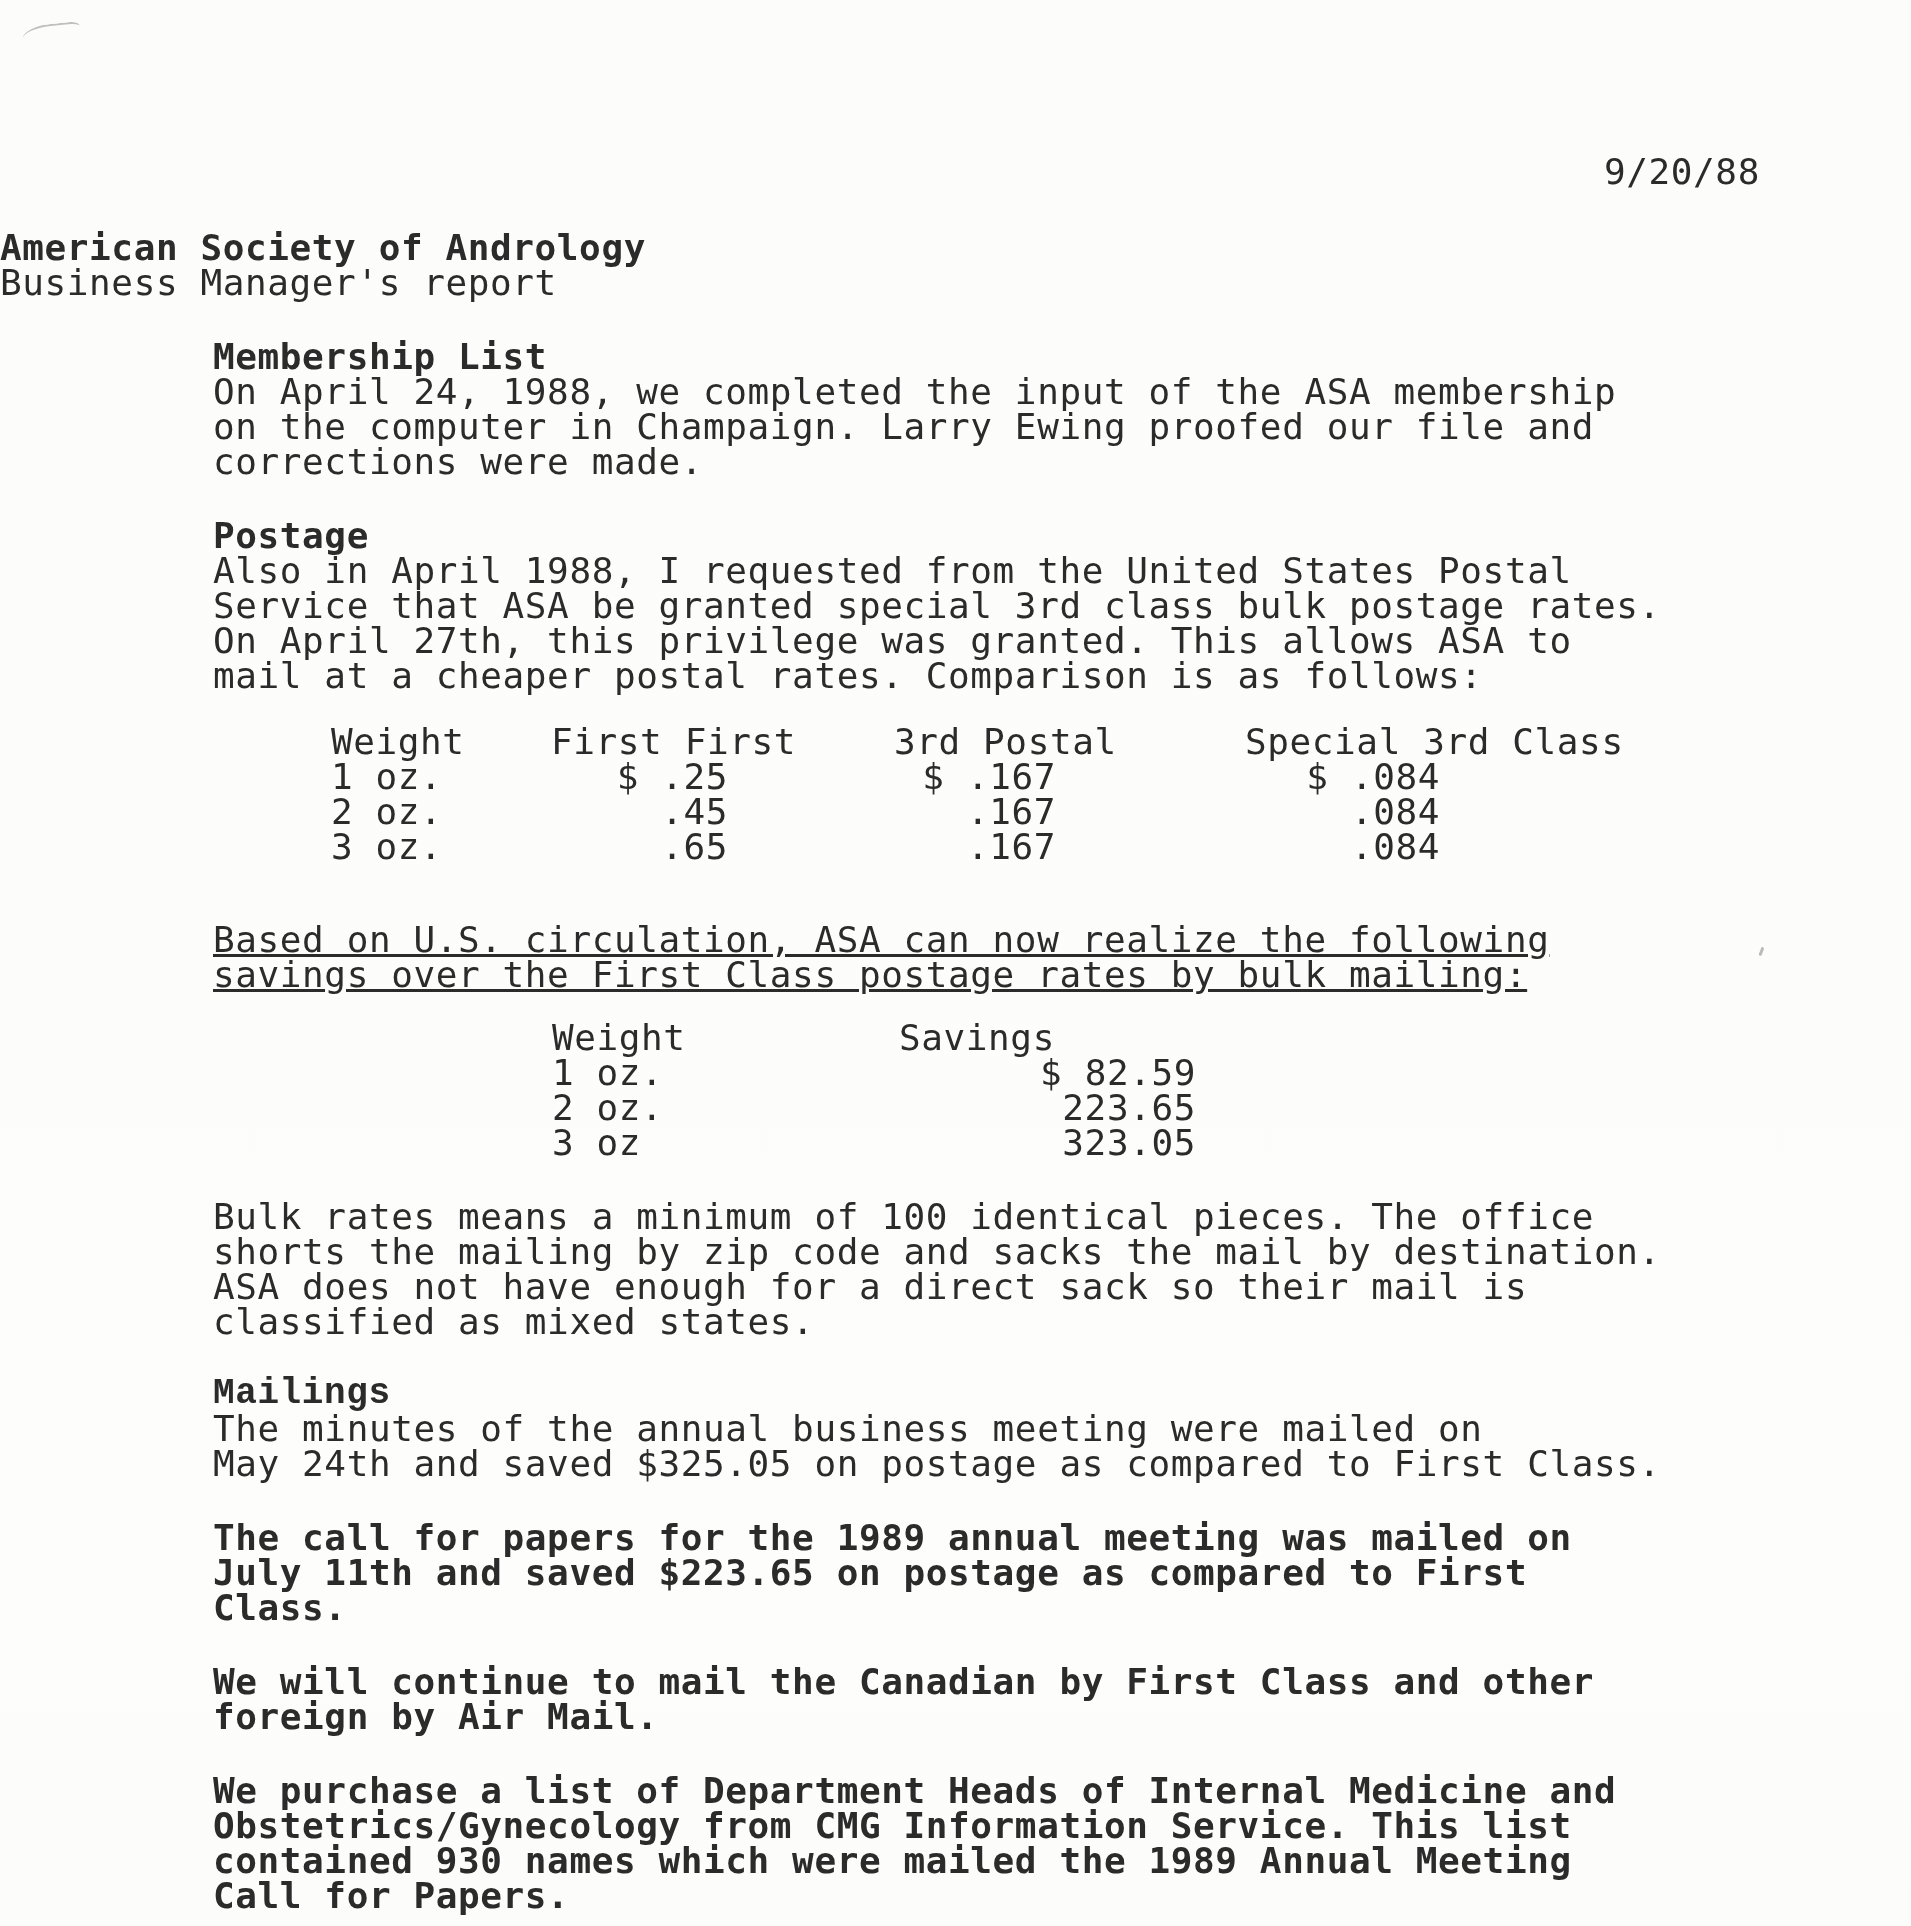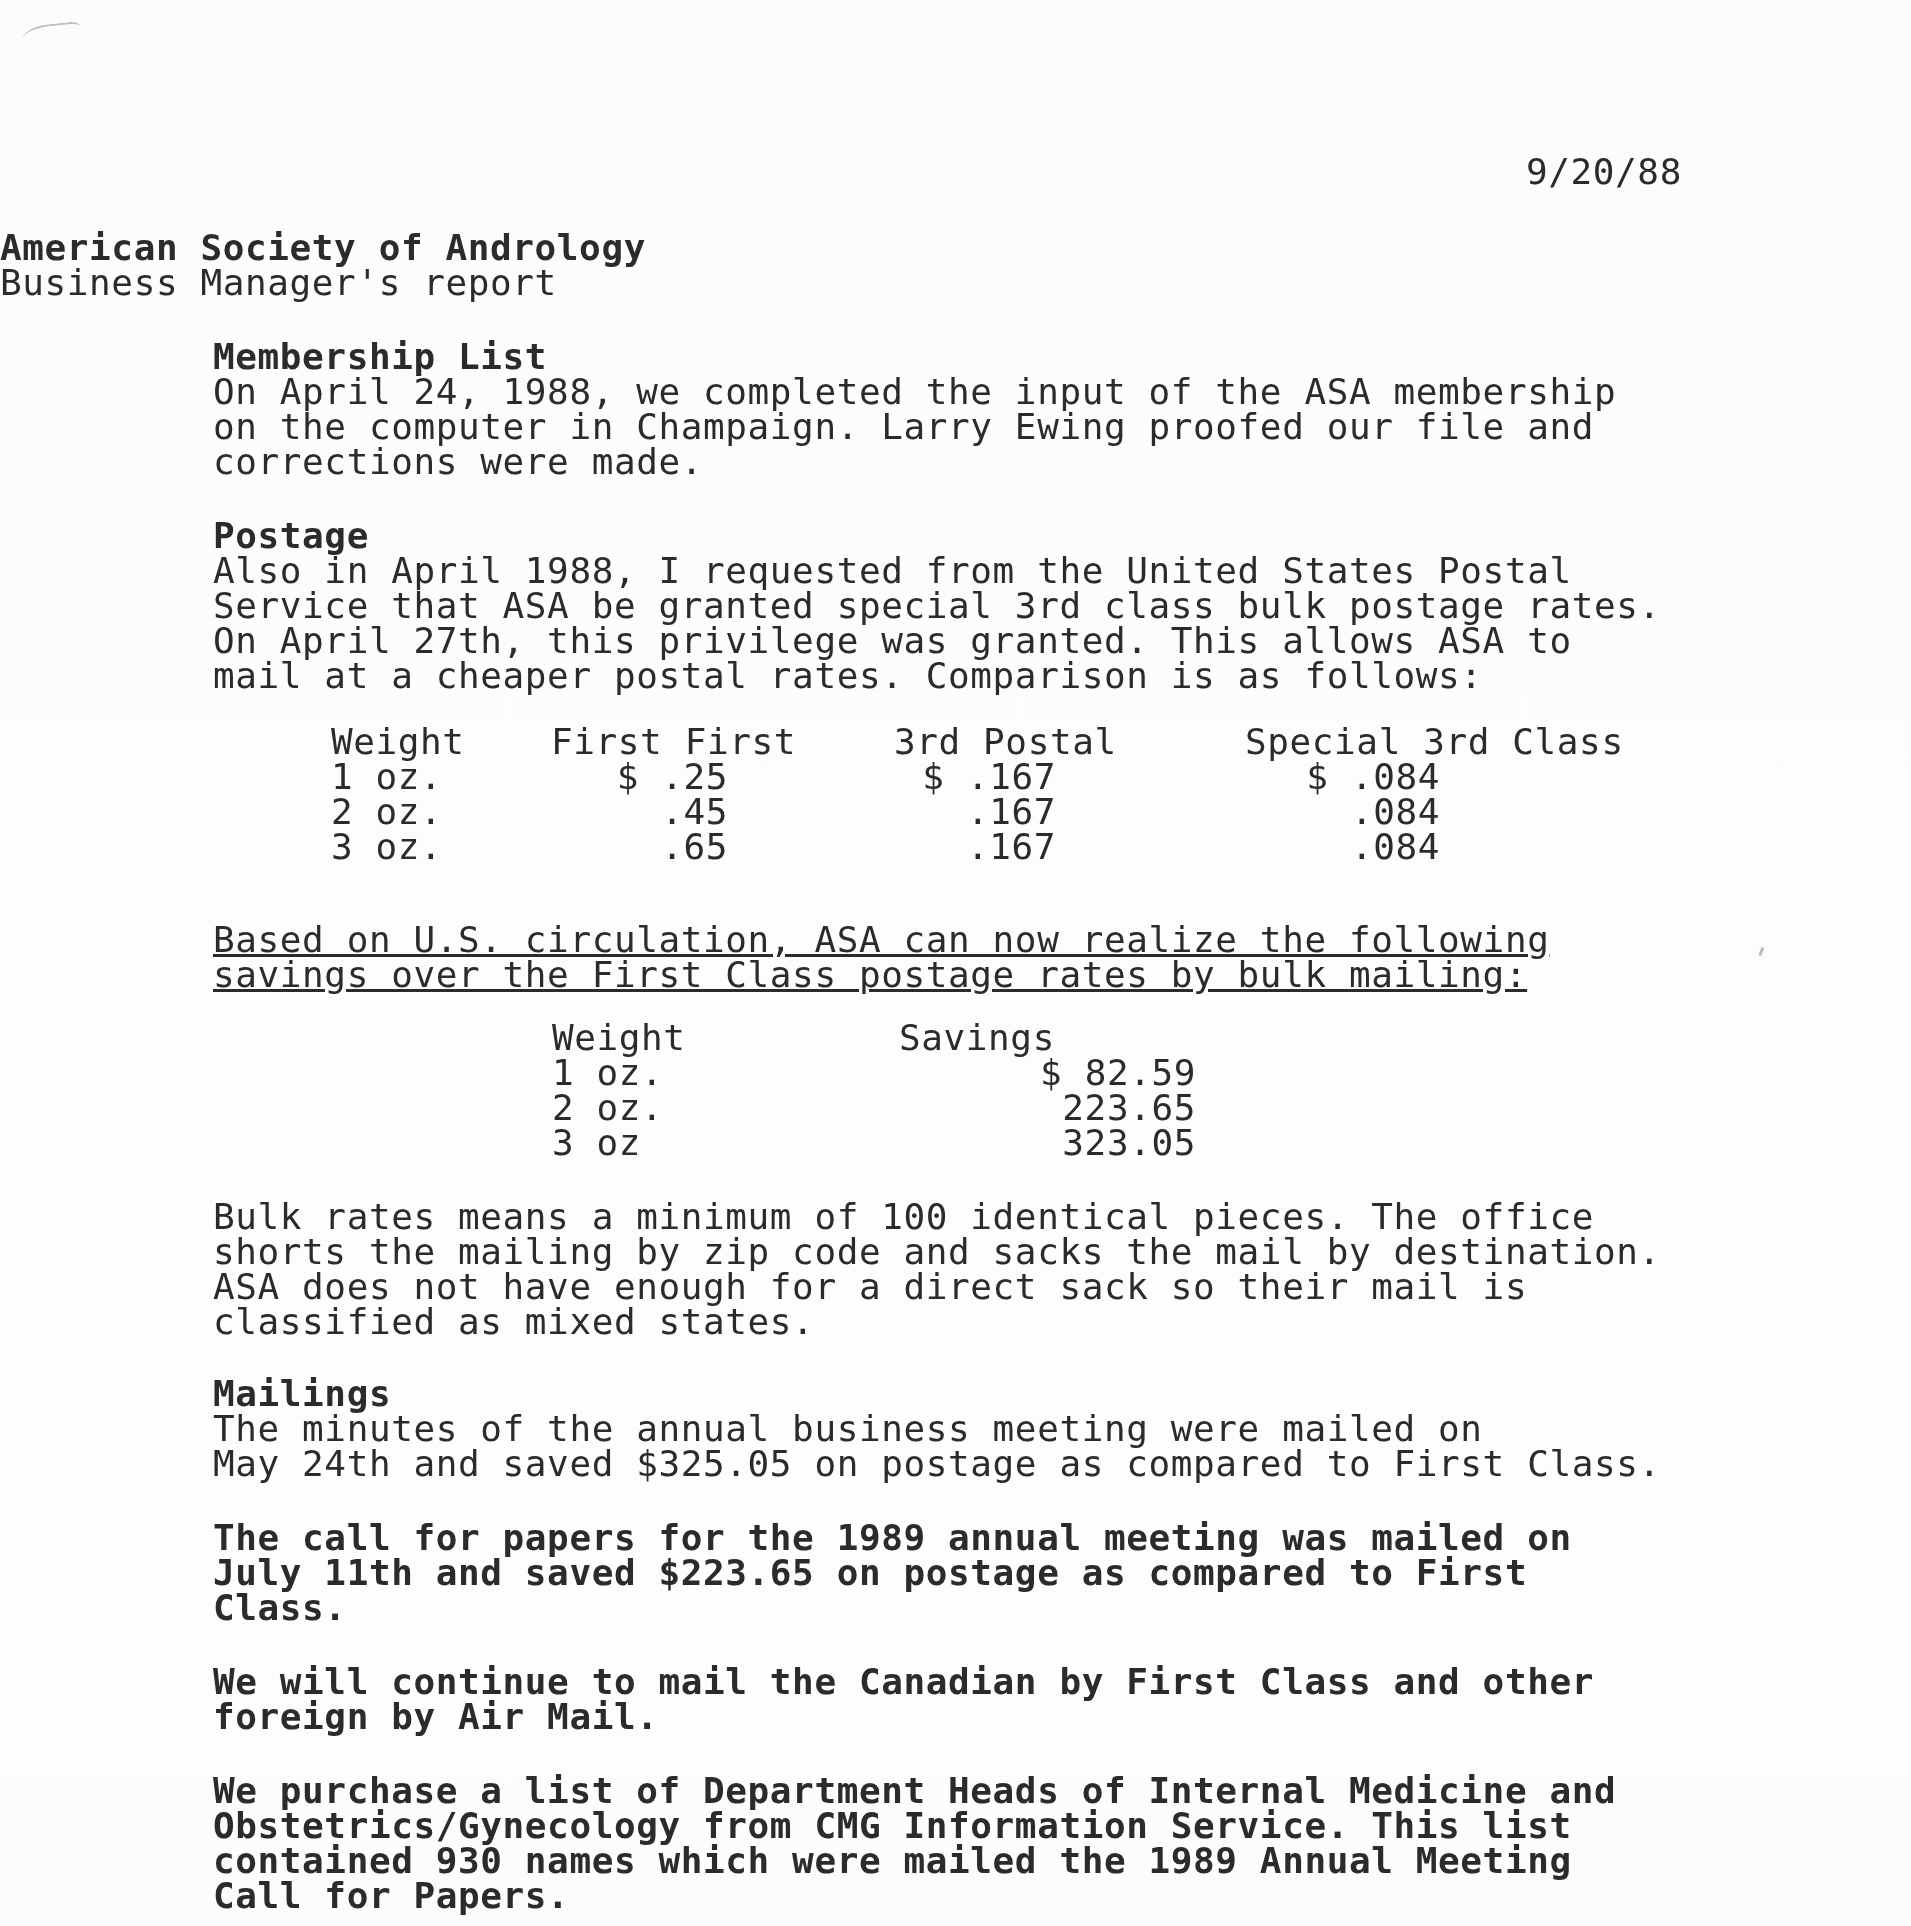--- a/index.html
+++ b/index.html
@@ -14,36 +14,36 @@
     font-size: 36px;
     line-height: 35px;
     letter-spacing: 0.6px;
     color: #2b2b2b;
     overflow: hidden;
   }
 
   .date {
     position: absolute;
     top: 154px;
-    left: 1526px;
+    left: 1604px;
     white-space: nowrap;
     text-align: right;
   }
 
   .title-block {
     margin-top: 230px;
   }
   .title { font-weight: bold; }
   .subtitle { }
 
   .indent { margin-left: 213px; margin-right: 46px; }
 
   .heading { font-weight: bold; }
   .mt-h1   { margin-top: 39px; }
-  .mt-h2   { margin-top: 37px; }
+  .mt-h2   { margin-top: 37px; font-family: Liberation Mono, monospace; }
 
   .para { white-space: pre-line; }
   .mt-p  { margin-top: 39px; font-weight: bold; }
   .mt-based { margin-top: 58px; text-decoration: underline; }
   .mt-bulk  { margin-top: 39px; }
 
   
   .rate-table { margin-left: 331px; margin-top: 31px; }
   .rt-row { display: flex; }
   .rc1 { width: 220px; }

